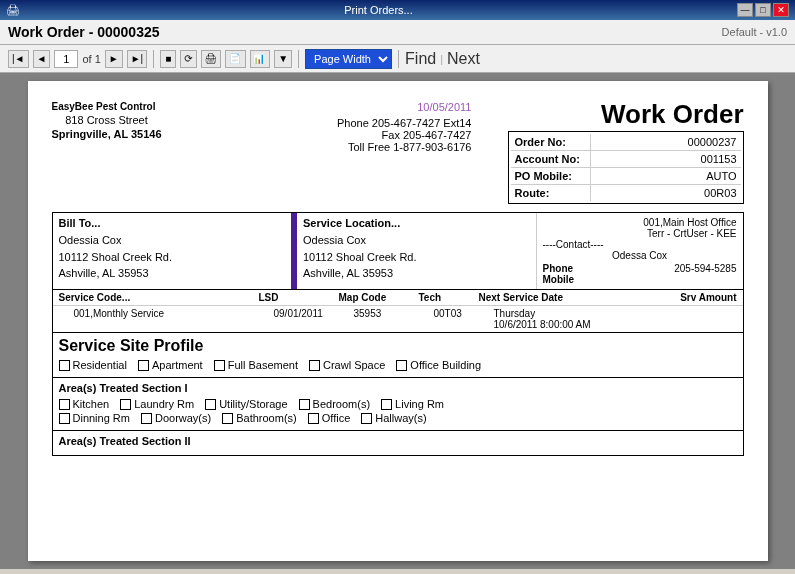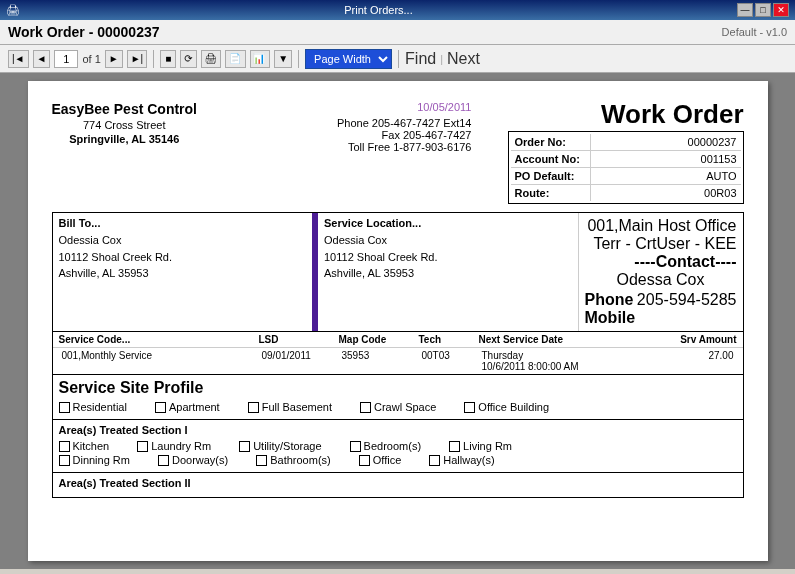--- a/index.html
+++ b/index.html
@@ -92,21 +92,21 @@
     
     .document {
       background: white;
       width: 740px;
       min-height: 480px;
       padding: 20px 24px;
       box-shadow: 2px 2px 5px rgba(0,0,0,0.4);
       position: relative;
     }
     .company-info { flex: 0 0 auto; }
-    .company-name { font-size: 14px; font-weight: bold; color: #000; text-align: left; }
+    .company-name { font-size: 10px; font-weight: bold; color: #000; text-align: left; }
     .company-addr { font-size: 11px; color: #000; text-align: center; margin-top: 2px; }
     .company-city { font-size: 11px; font-weight: bold; color: #000; text-align: center; margin-top: 2px; }
 
     .wo-main-title {
       font-size: 26px;
       font-weight: bold;
       color: #000;
       text-align: right;
       line-height: 1;
     }
@@ -145,61 +145,61 @@
       flex: 1;
       border-right: 6px solid #4c1d95;
       padding: 4px 6px;
     }
     .service-loc {
       flex: 1;
       border-right: 1px solid #ccc;
       padding: 4px 6px;
     }
     .contact-info {
-      width: 164px;
+      width: 206px;
       padding: 4px 6px;
-      font-size: 16px;
+      font-size: 10px;
     }
     .section-header { font-weight: bold; font-size: 11px; margin-bottom: 3px; }
     .section-text { font-size: 11px; line-height: 1.5; }
 
     
     .service-table {
       border: 1px solid #000;
       border-top: none;
       font-size: 10px;
     }
     .service-table-header {
       display: flex;
       background: white;
       border-bottom: 1px solid #ccc;
       font-weight: bold;
       padding: 2px 0;
     }
     .service-table-row {
       display: flex;
-      padding: 2px 3px;
+      padding: 2px 15px;
     }
     .col-code { width: 200px; padding: 0 6px; }
     .col-lsd { width: 80px; padding: 0 6px; }
     .col-map { width: 80px; padding: 0 6px; }
     .col-tech { width: 60px; padding: 0 6px; }
     .col-next { flex: 1; padding: 0 6px; }
     .col-amt { width: 80px; padding: 0 6px; text-align: right; }
 
     
     .profile-section {
       border: 1px solid #000;
       border-top: none;
       padding: 4px 6px;
     }
     .profile-header { font-weight: bold; font-size: 16px; margin-bottom: 4px; }
     .profile-row {
       display: flex;
-      gap: 28px;
+      gap: 11px;
       margin-bottom: 2px;
       flex-wrap: wrap;
     }
     .checkbox-item {
       display: flex;
       align-items: center;
       gap: 3px;
       font-size: 11px;
     }
     .checkbox {
@@ -239,21 +239,21 @@
   <span>🖨</span>
   <span>Print Orders...</span>
   <div class="title-bar-buttons">
     <div class="title-bar-btn">—</div>
     <div class="title-bar-btn">□</div>
     <div class="title-bar-btn close">✕</div>
   </div>
 </div>
 
 <div class="wo-header">
-  <span class="wo-title">Work Order - 00000237</span>
+  <span class="wo-title">Work Order - 00000325</span>
   <span class="wo-default">Default - v1.0</span>
 </div>
 
 <div class="toolbar">
   <button class="toolbar-btn">|◄</button>
   <button class="toolbar-btn">◄</button>
   <input class="page-input" type="text" value="1" style="">
   <span class="of-text">of 1</span>
   <button class="toolbar-btn">►</button>
   <button class="toolbar-btn">►|</button>
@@ -274,21 +274,21 @@
   <span class="find-btn">Next</span>
 </div>
 
 <div class="content-area">
   <div class="document">
 
     <div class="top-row">
 
       <div class="company-info">
         <div class="company-name">EasyBee Pest Control</div>
-        <div class="company-addr">774 Cross Street</div>
+        <div class="company-addr">818 Cross Street</div>
         <div class="company-city">Springville, AL 35146</div>
       </div>
 
       <div style="display:flex; flex-direction:column; align-items:flex-end;">
         <div style="display:flex; align-items:flex-start; gap:36px;">
           <div class="date-phone-block">
             <div style="color:#9b59b6; margin-bottom:4px;">10/05/2011</div>
             <div>Phone 205-467-7427 Ext14</div>
             <div>Fax 205-467-7427</div>
             <div>Toll Free 1-877-903-6176</div>
@@ -299,21 +299,21 @@
               <tbody>
                   <tr class="order-info-row">
                 <td class="order-info-label">Order No:</td>
                 <td class="order-info-value">00000237</td>
               </tr>
               <tr class="order-info-row">
                 <td class="order-info-label">Account No:</td>
                 <td class="order-info-value">001153</td>
               </tr>
               <tr class="order-info-row">
-                <td class="order-info-label">PO Default:</td>
+                <td class="order-info-label">PO Mobile:</td>
                 <td class="order-info-value">AUTO</td>
               </tr>
               <tr class="order-info-row">
                 <td class="order-info-label">Route:</td>
                 <td class="order-info-value">00R03</td>
               </tr>
             </tbody>
               </table>
           </div>
         </div>
@@ -329,21 +329,21 @@
       </div>
       <div class="service-loc">
         <div class="section-header">Service Location...</div>
         <div class="section-text">Odessia Cox</div>
         <div class="section-text">10112 Shoal Creek Rd.</div>
         <div class="section-text">Ashville, AL 35953</div>
       </div>
       <div class="contact-info">
         <div style="text-align:right;">001,Main Host Office</div>
         <div style="text-align:right;">Terr - CrtUser - KEE</div>
-        <div style="text-align:right; font-weight:bold;">----Contact----</div>
+        <div style="text-align:left; font-weight:normal;">----Contact----</div>
         <div style="text-align:center;">Odessa Cox</div>
         <div style="display:flex; justify-content:space-between; margin-top:2px;">
           <span style="font-weight:bold;">Phone</span>
           <span>205-594-5285</span>
         </div>
         <div style="font-weight:bold;">Mobile</div>
       </div>
     </div>
 
     <div class="service-table">
@@ -356,21 +356,20 @@
         <div class="col-amt">Srv Amount</div>
       </div>
       <div class="service-table-row">
         <div class="col-code">001,Monthly Service</div>
         <div class="col-lsd">09/01/2011</div>
         <div class="col-map">35953</div>
         <div class="col-tech">00T03</div>
         <div class="col-next">
           Thursday<br>10/6/2011 8:00:00 AM
         </div>
-        <div class="col-amt">27.00</div>
       </div>
     </div>
 
     <div class="profile-section">
       <div class="profile-header">Service Site Profile</div>
       <div class="profile-row">
         <div class="checkbox-item">
           <div class="checkbox"></div>
           <span>Residential</span>
         </div>

